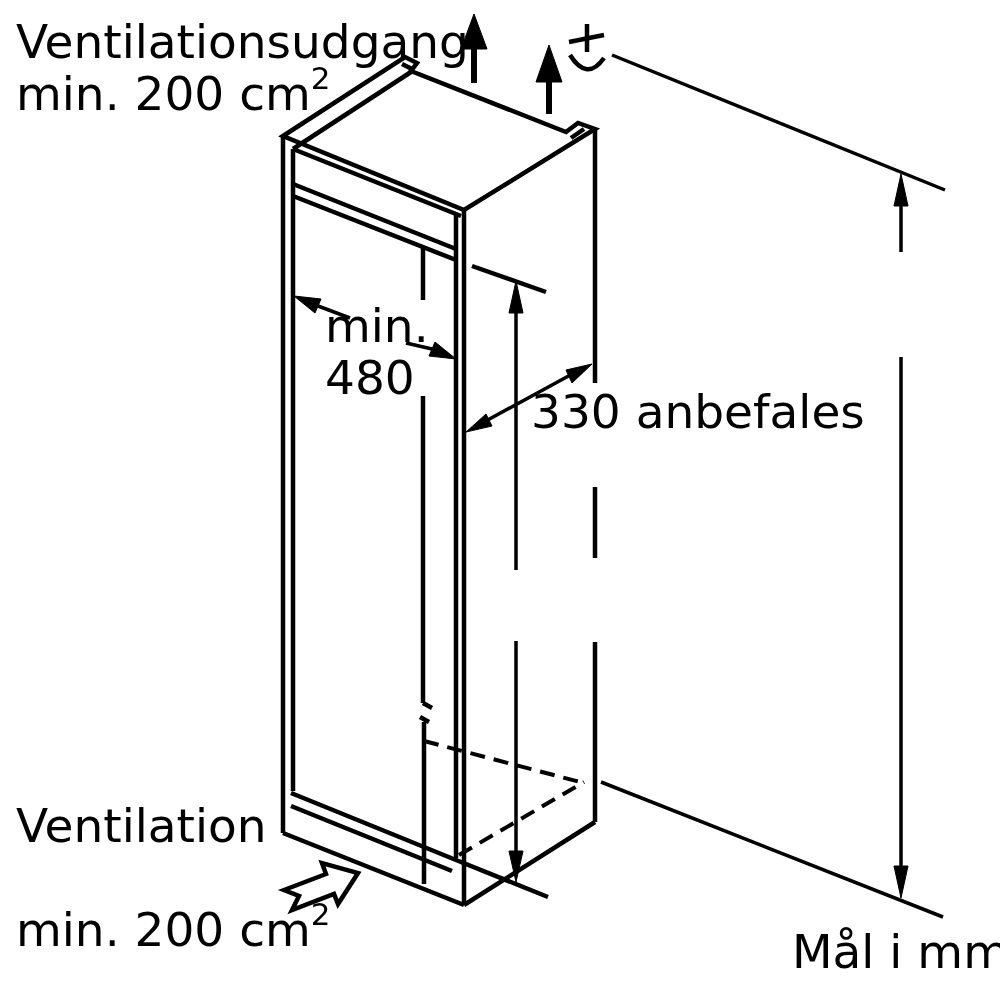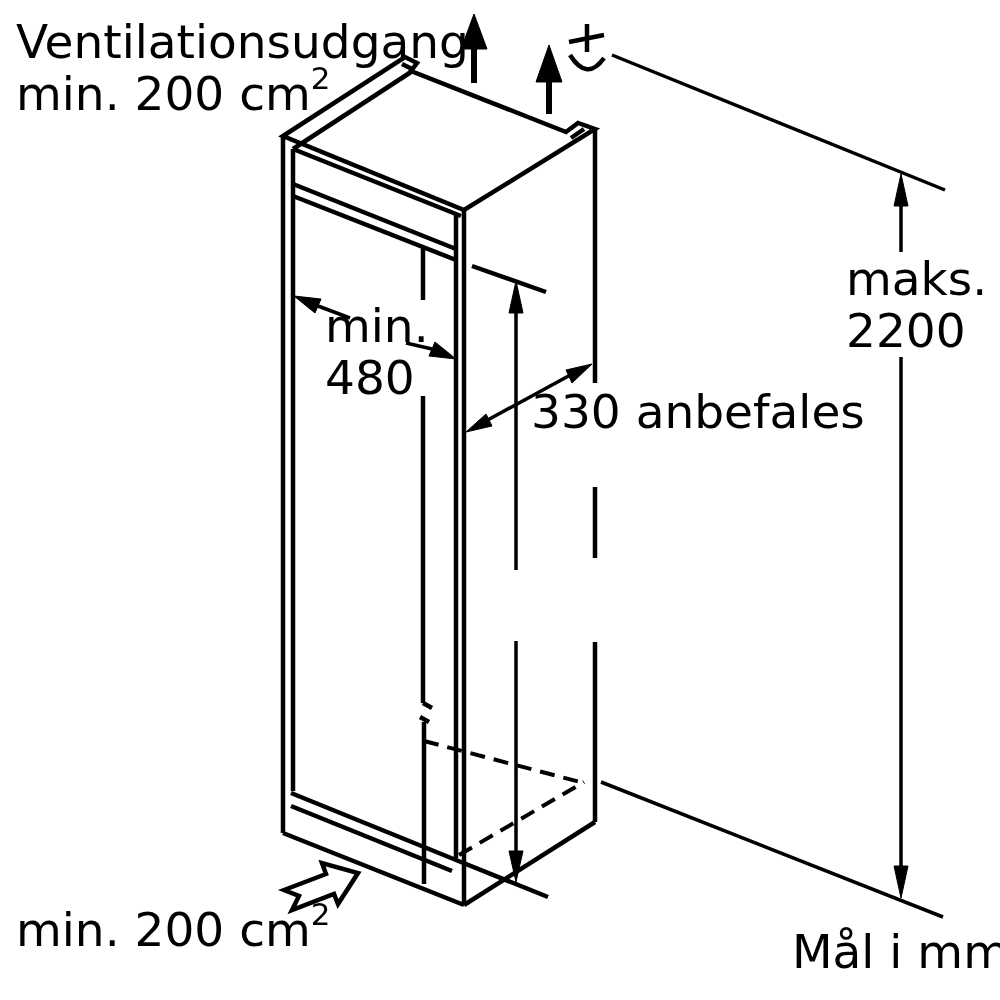--- a/index.html
+++ b/index.html
@@ -116,27 +116,23 @@
   <div class="lbl" style="left:325px;top:300px;">
     <span>min.</span><br>
     <span>480</span>
   </div>
 
   <div class="lbl" style="left:531px;top:386px;">
     <span>330 anbefales</span><br>
   </div>
 
 
-  <div class="lbl" style="left:846px;top:253px;">
-    <span>maks.</span><br>
-    <span>2200</span>
-  </div>
 
   <div class="lbl" style="left:16px;top:800px;">
-    <br>
+    <span>Ventilation</span><br>
     <br>
     <span>min. 200 cm</span><sup>2</sup>
   </div>
 
   <div class="lbl" style="left:792px;top:926px;">
     <span>Mål i mm</span>
   </div>
 
 </div>
 

